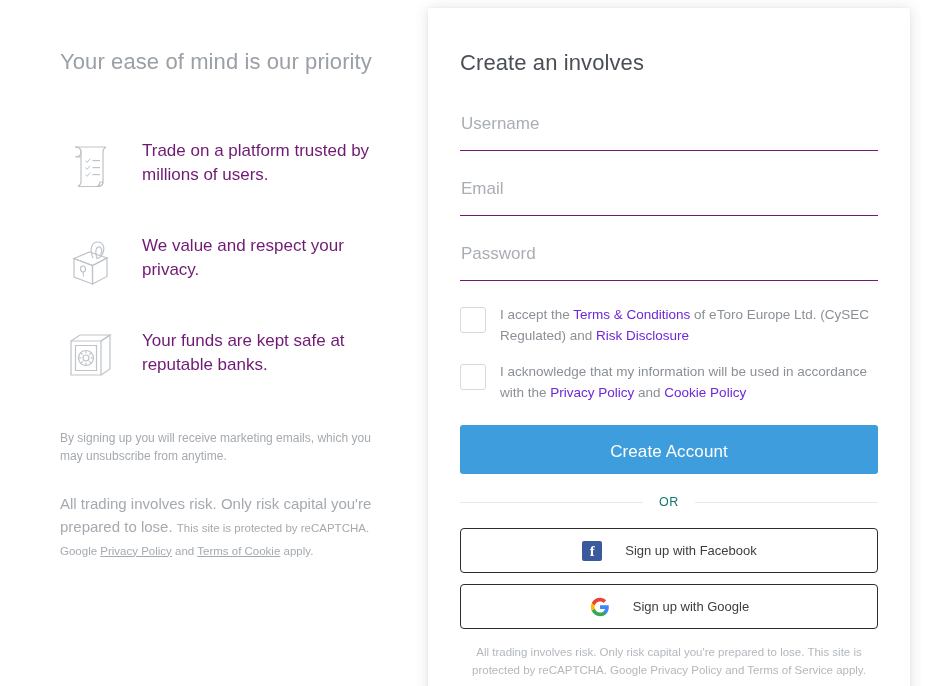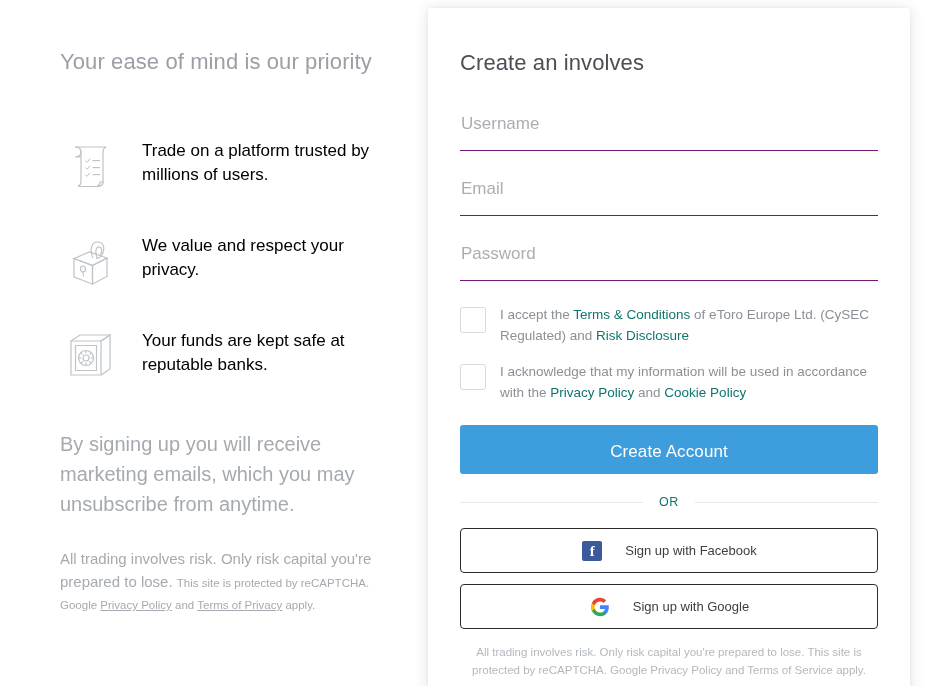--- a/index.html
+++ b/index.html
@@ -63,27 +63,27 @@
     justify-content: center;
   }
 
   .feature-icon svg {
     display: block;
   }
 
   .feature-text {
     font-size: 17px;
     line-height: 1.42;
-    color: #000000;
+    color: #701a75;
     font-weight: 400;
     padding-top: 4px;
   }
 
   .left-note {
-    font-size: 20px;
+    font-size: 12px;
     line-height: 1.52;
     color: #a5aab0;
     margin-top: 42px;
     max-width: 340px;
   }
 
   .left-risk {
     font-size: 15px;
     line-height: 1.52;
     color: #a5aab0;
@@ -172,21 +172,21 @@
     cursor: pointer;
   }
 
   .check-text {
     font-size: 13.5px;
     line-height: 1.52;
     color: #8b9096;
   }
 
   .check-text a, .link {
-    color: #0f766e;
+    color: #6d28d9;
     text-decoration: none;
     cursor: pointer;
     text-align: center;
   }
 
   .btn-primary {
     display: block;
     width: 100%;
     margin-top: 22px;
     background: #3e9ddd;
@@ -339,21 +339,21 @@
         <div class="feature-text">Your funds are kept safe at reputable banks.</div>
       </div>
 
     </div>
 
     <div class="left-note">By signing up you will receive marketing emails, which you may unsubscribe from anytime.</div>
 
     <div class="left-risk">
       <span>All trading involves risk. Only risk capital you're prepared to lose.</span>
       <span class="small">
-        <span>This site is protected by reCAPTCHA. Google </span><span class="ulink">Privacy Policy</span><span> and </span><span class="ulink">Terms of Privacy</span><span> apply.</span>
+        <span>This site is protected by reCAPTCHA. Google </span><span class="ulink">Privacy Policy</span><span> and </span><span class="ulink">Terms of Cookie</span><span> apply.</span>
       </span>
     </div>
 
   </div>
 
   <div class="card">
 
     <div class="card-title">Create an involves</div>
 
     <div class="field">

